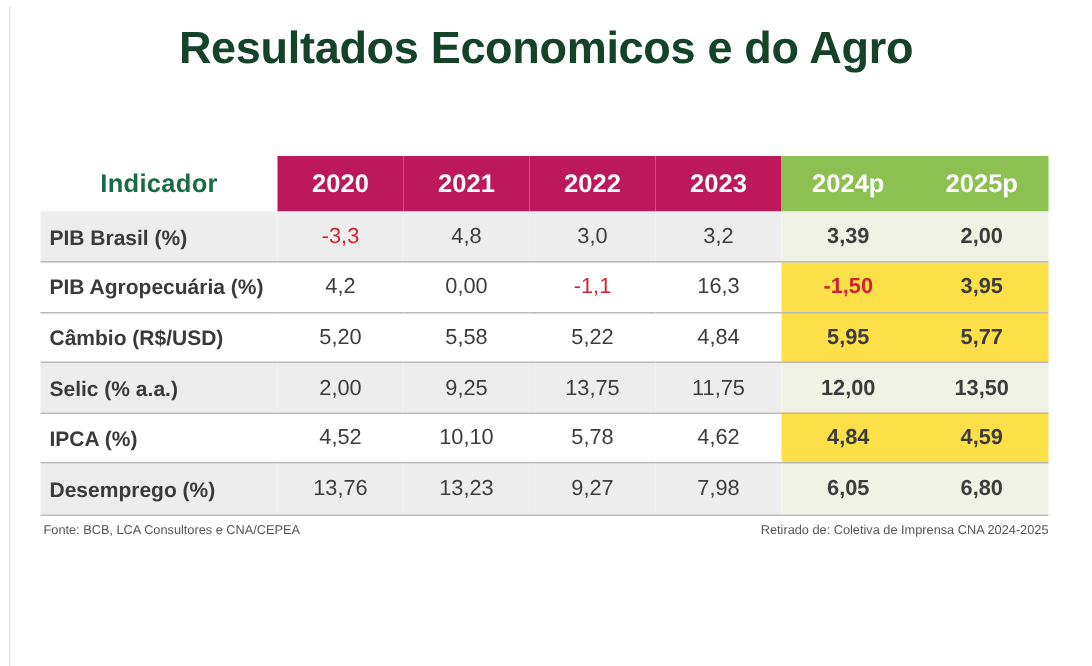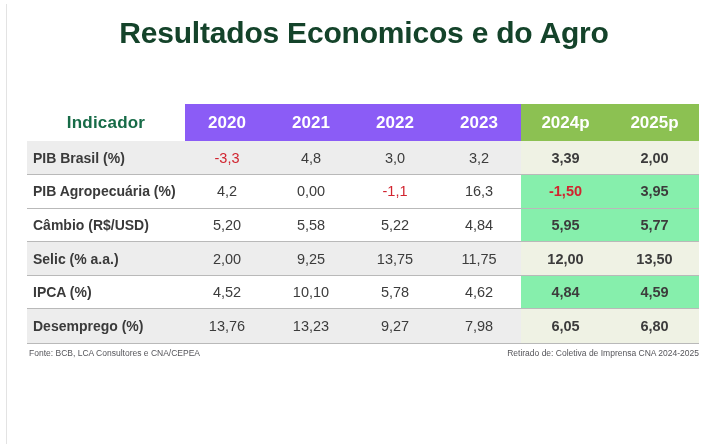--- a/index.html
+++ b/index.html
@@ -66,21 +66,21 @@
     vertical-align: middle;
   }
   th.h-ind {
     color: #176b47;
     background: #ffffff;
     font-size: 17px;
     letter-spacing: 0.2px;
   }
   th.h-hist {
     color: #ffffff;
-    background: #8b5cf6;
+    background: #be185d;
   }
   th.h-proj {
     color: #ffffff;
     background: #8cc152;
   }
 
   tbody tr { height: 33.6px; }
   tbody td {
     padding: 0;
     font-size: 14.5px;
@@ -97,21 +97,21 @@
     font-size: 14px;
     color: #3a3a3a;
   }
   td.val {
     text-align: center;
     font-weight: normal;
   }
   td.proj {
     text-align: center;
     font-weight: bold;
-    background: #86efac;
+    background: #fde047;
   }
 
   tbody tr.alt td.ind,
   tbody tr.alt td.val { background: #ededed; }
   tbody tr.alt td.proj { background: #eff2e4; }
 
   .neg { color: #d1242f; }
   .pos { color: #3c3c3c; }
   .small-prefix {
     font-size: 9.5px;

